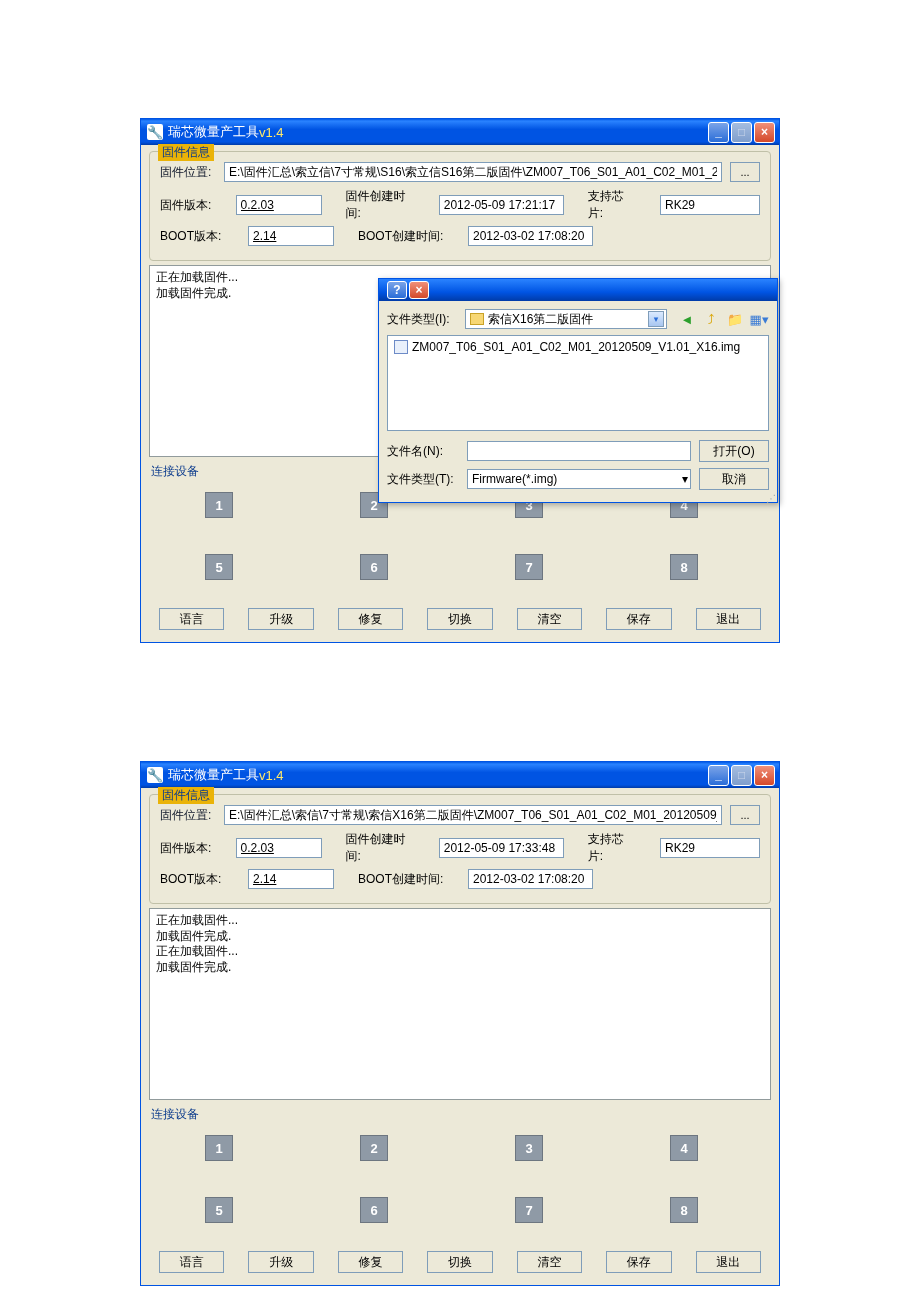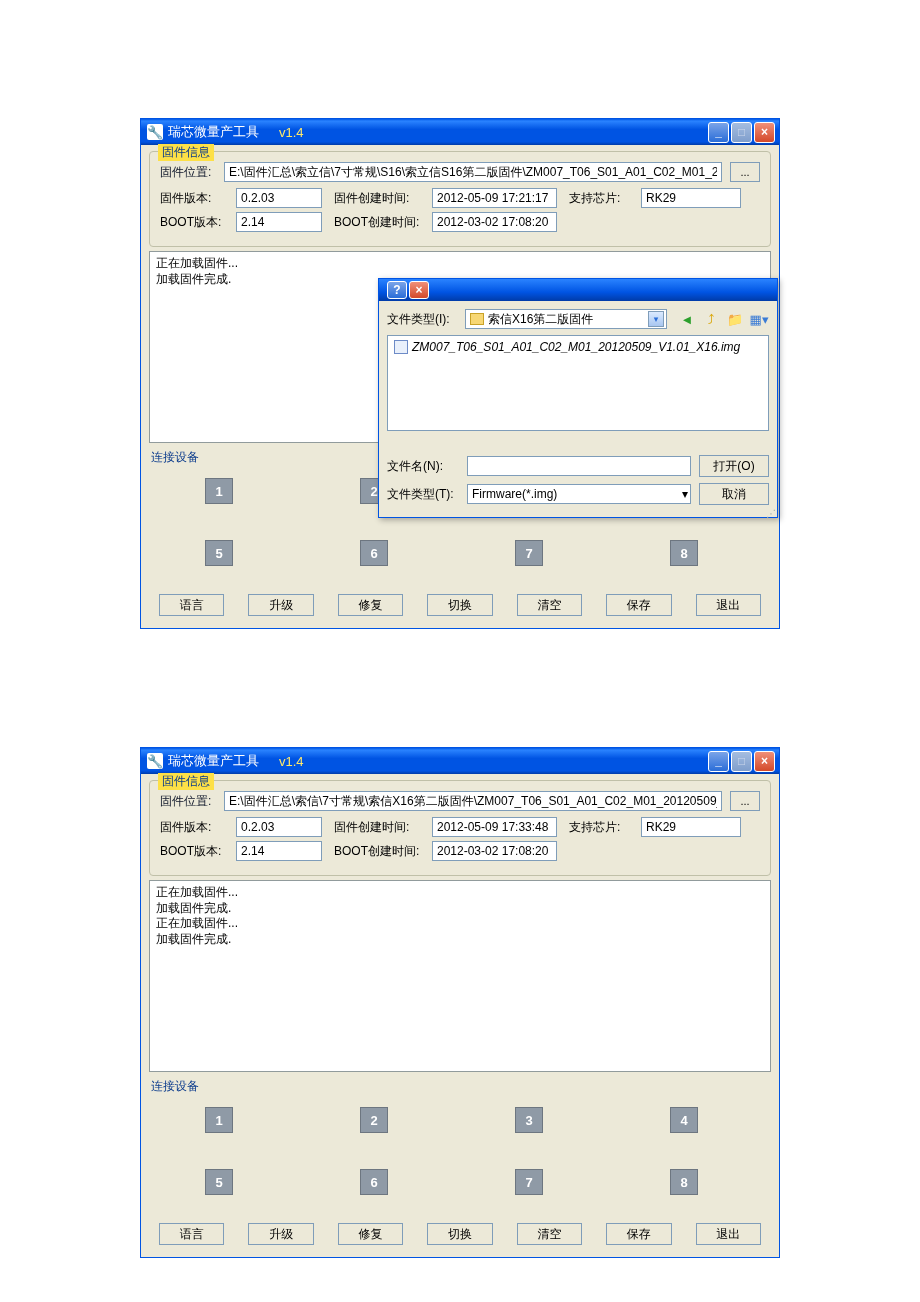--- a/index.html
+++ b/index.html
@@ -19,21 +19,21 @@
   padding: 0 4px 0 6px;
   color: #fff;
   font-size: 13px;
 }
 .titlebar .app-icon {
   width: 16px; height: 16px; margin-right: 5px;
   background: #fff; border-radius: 2px;
   display: inline-flex; align-items: center; justify-content: center;
 }
 .title-text { flex: 0 0 auto; color: #fff; white-space: nowrap; }
-.title-version { color: #ffe96b; margin-left: 20px; }
+.title-version { color: #ffe96b; margin-left: 0; }
 .title-spacer { flex: 1; }
 .win-btn {
   width: 21px; height: 21px; margin-left: 2px; border-radius: 3px;
   border: 1px solid #fff; display: inline-flex; align-items: center; justify-content: center;
   font-weight: bold; font-family: Arial; font-size: 12px; cursor: pointer;
 }
 .win-btn.min { background: linear-gradient(#7ba4e8,#2a6dd8); color: #fff; }
 .win-btn.max { background: linear-gradient(#a5bde0,#7f9ecc); color: #cbd7ea; }
 .win-btn.close { background: linear-gradient(#f09079,#d4492a); color: #fff; }
 .win-btn span { line-height: 1; }
@@ -41,37 +41,37 @@
 .groupbox {
   border: 1px solid #c0c0a8;
   border-radius: 4px;
   padding: 10px 10px 10px 10px;
   margin-bottom: 4px;
   position: relative;
   background: #ece9d8;
 }
 .groupbox .legend {
   position: absolute; top: -8px; left: 8px;
-  background: #fde047; padding: 0 4px; color: #0b3b8c; font-size: 12px;
+  background: #eab308; padding: 0 4px; color: #0b3b8c; font-size: 12px;
 }
 .row { display: flex; align-items: center; margin-bottom: 6px; }
 .row .lbl { width: 64px; color: #0f172a; }
 .tbox {
   height: 20px; border: 1px solid #7f9db9; background: #fff;
   padding: 2px 4px; font-size: 12px; font-family: inherit;
 }
 .fw-path { flex: 1; }
 .browse-btn {
   width: 30px; height: 20px; margin-left: 8px;
   border: 1px solid #7f9db9; background: #ece9d8; cursor: pointer;
   font-size: 11px; line-height: 1;
 }
-.row2 { display: flex; align-items: center; gap: 12px; margin-bottom: 4px; }
+.row2 { display: flex; align-items: center; gap: 24px; margin-bottom: 4px; }
 .row2 .lbl { width: 64px; }
-.row2 .sbox { width: 86px; }
+.row2 .sbox { width: 86px; text-decoration: underline; }
 .row2 .lbl-b { width: 86px; }
 .row2 .mbox { width: 125px; }
 .row2 .lbl-c { width: 60px; }
 .row2 .cbox { width: 100px; }
 .log-box {
   background: #fff; border: 1px solid #919b9c;
   padding: 4px 6px; height: 192px; overflow: hidden;
   font-size: 12px; line-height: 1.3;
   margin-bottom: 4px;
   white-space: pre;
@@ -123,21 +123,21 @@
   flex: 1; height: 20px; border: 1px solid #7f9db9; background: #fff;
   display: flex; align-items: center; padding: 0 2px 0 4px;
 }
 .fd-combo .folder-icon { width: 14px; height: 12px; background: #f7d774; border: 1px solid #c9a227; margin-right: 4px; }
 .fd-combo .ctext { flex: 1; }
 .fd-combo .drop { width: 16px; height: 16px; background: linear-gradient(#dbeaff,#a8c6f0); border: 1px solid #7f9db9; display: inline-flex; align-items: center; justify-content: center; font-size: 9px; color: #2a6dd8; }
 .fd-iconbar { display: flex; gap: 4px; margin-left: 4px; }
 .fd-ico { width: 20px; height: 20px; display: inline-flex; align-items: center; justify-content: center; font-size: 13px; cursor: pointer; }
 .fd-list {
   height: 96px; background: #fff; border: 1px solid #7f9db9;
-  padding: 4px 6px; margin-bottom: 24px; font-style: italic;
+  padding: 4px 6px; margin-bottom: 9px;
 }
 .fd-item { display: flex; align-items: center; gap: 4px; }
 .fd-item .file-icon { width: 14px; height: 14px; border: 1px solid #6d8bc7; background: #e9f0fb; }
 .fd-bottom { display: grid; grid-template-columns: 72px 1fr 70px; gap: 6px 8px; align-items: center; }
 .fd-input { height: 20px; border: 1px solid #7f9db9; background: #fff; padding: 2px 4px; font-size: 12px; font-family: inherit; }
 .fd-type { height: 20px; border: 1px solid #7f9db9; background: #fff; display: flex; align-items: center; padding: 0 2px 0 4px; }
 .fd-type .ttext { flex: 1; }
 .fd-btn { height: 22px; border: 1px solid #7f9db9; background: #ece9d8; cursor: pointer; font-size: 12px; font-family: inherit; }
 .resize-grip { text-align: right; padding-right: 2px; color: #9aa; font-size: 10px; line-height: 6px; letter-spacing: -1px; }
 </style>

